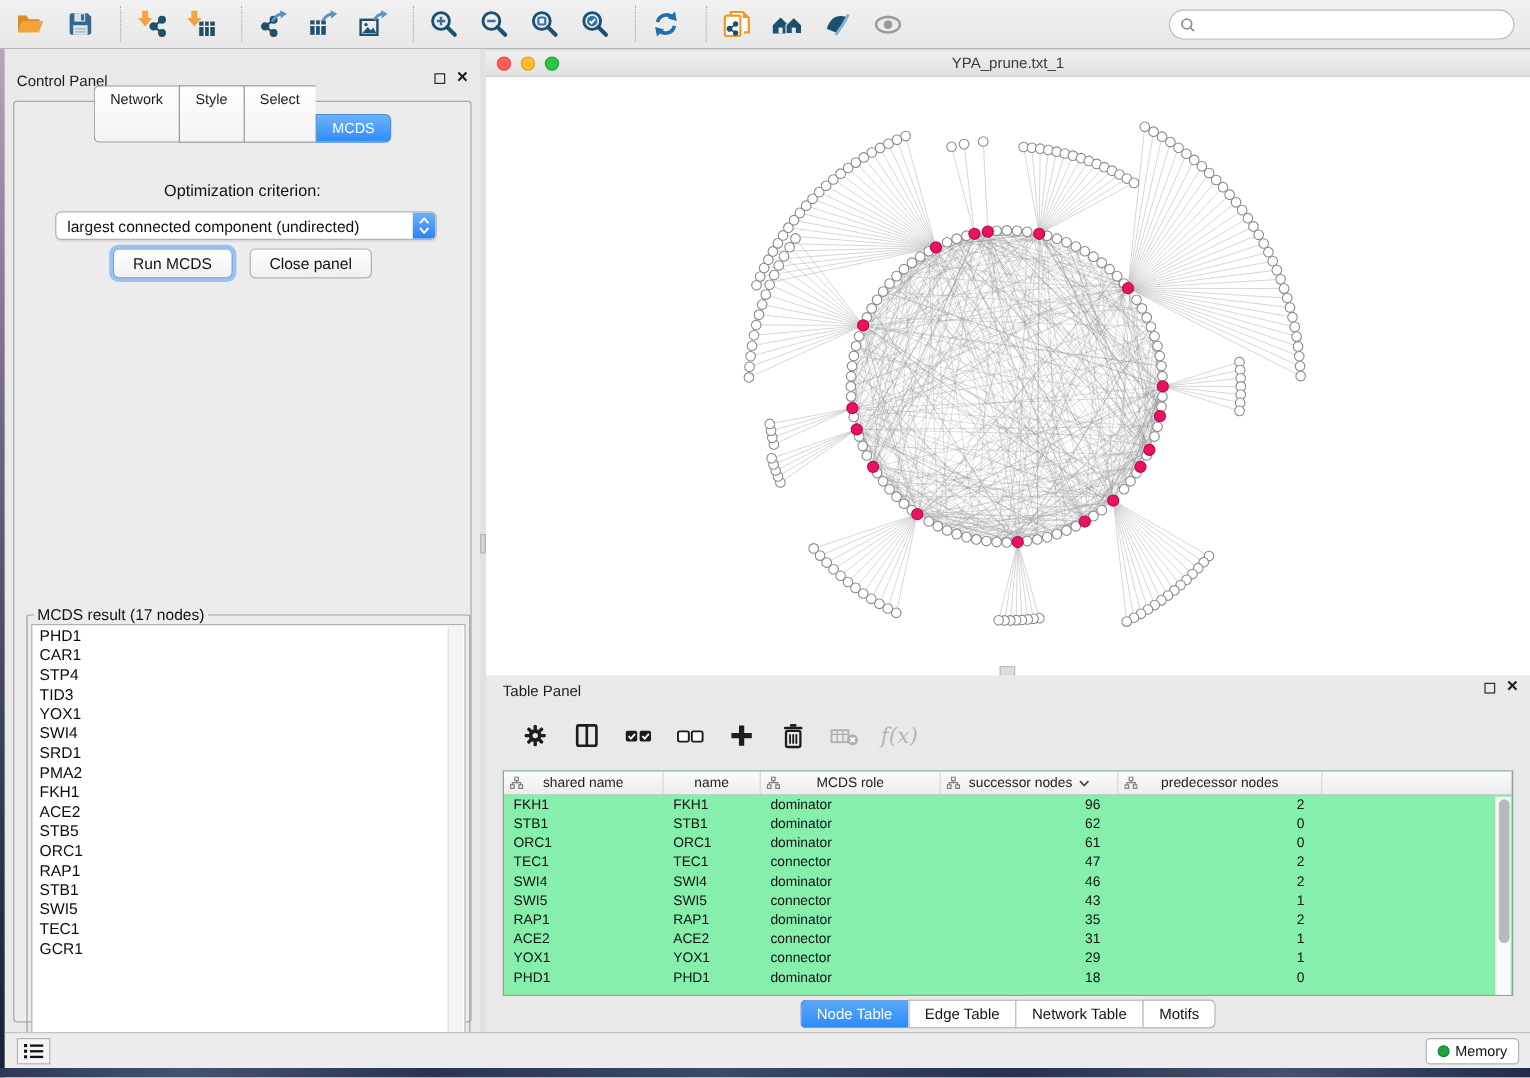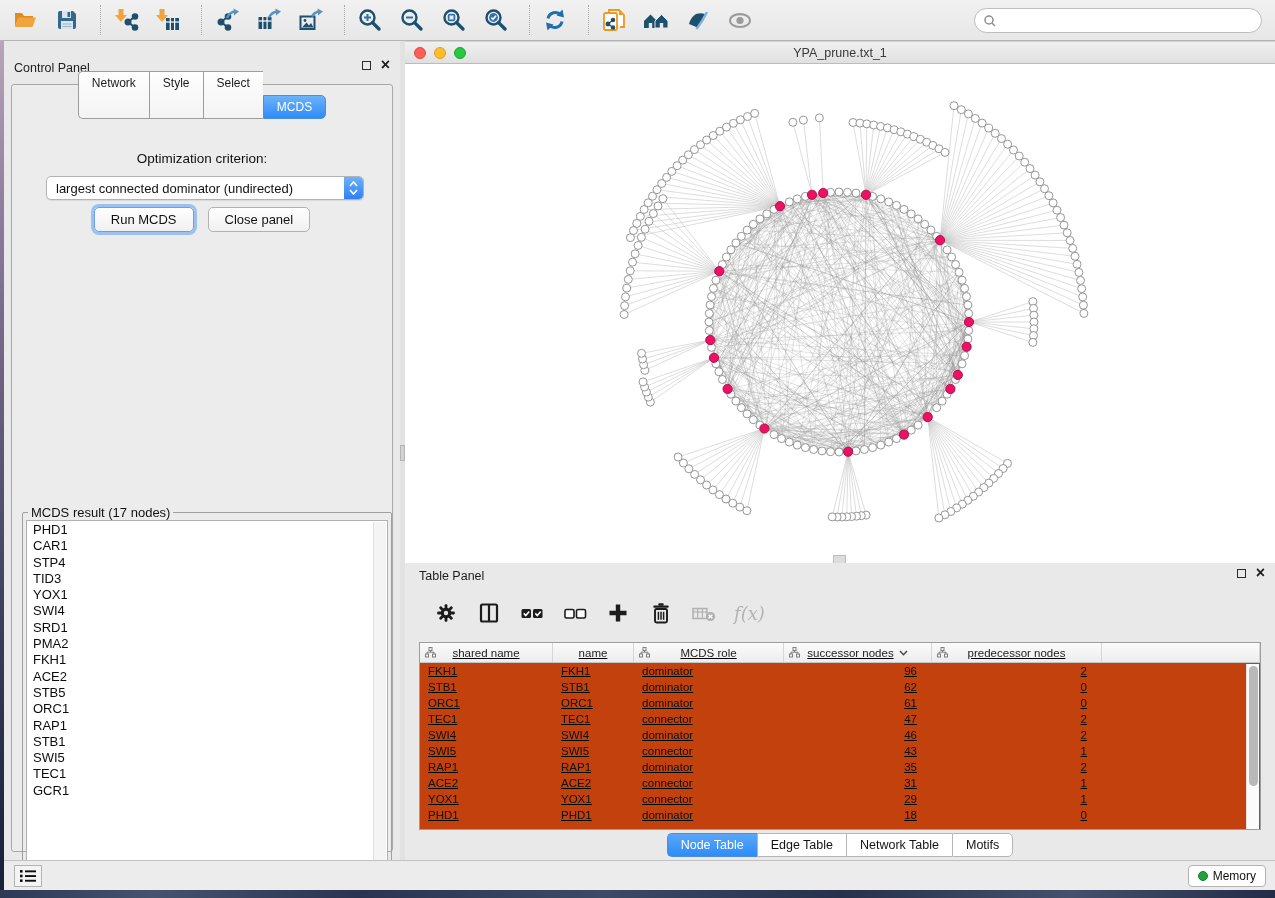--- a/index.html
+++ b/index.html
@@ -81,21 +81,21 @@
     background:#dcdcdc; border:1px solid #bdbdbd; border-bottom:none; }
 
   
   .table-panel { position:absolute; left:405px; top:563px; width:870px; height:297px; background:#e9e9e9; }
   .tp-titlerow { position:absolute; left:0; top:0; width:100%; height:24px; }
   .tp-title { position:absolute; left:14px; top:6px; font-size:12.5px; color:#1d1d1d; }
   .tp-toolbar { position:absolute; left:14px; top:28px; right:14px; height:44px; display:flex; align-items:center; gap:17px; padding-left:14px; }
   .tp-btn { width:26px; height:26px; display:flex; align-items:center; justify-content:center; }
   .fx { font-family:"DejaVu Serif", serif; font-style:italic; font-size:18px; color:#b3b3b3; }
 
-  .ntable { position:absolute; left:14px; top:79px; width:842px; height:188px; background:#c2410c; border:1px solid #9d9d9d;text-decoration:underline; }
+  .ntable { position:absolute; left:14px; top:79px; width:842px; height:188px; background:#86efac; border:1px solid #9d9d9d; }
   .thead { display:grid; grid-template-columns:133px 81px 150px 148px 170px 1fr; height:20px;
     background:linear-gradient(#fbfbfb,#ededed); border-bottom:1px solid #c6c6c6; }
   .hcell { display:flex; align-items:center; justify-content:center; gap:5px; font-size:11.5px; color:#222;
     border-right:1px solid #d6d6d6; position:relative; padding:0 4px; overflow:hidden; white-space:nowrap; }
   .hcell .tree { position:absolute; left:5px; top:4px; }
   .tbody { position:relative; }
   .trow { display:grid; grid-template-columns:133px 81px 150px 148px 170px 1fr; height:16px; }
   .tcell { font-size:11.5px; color:#111; line-height:16px; padding:0 8px; white-space:nowrap; overflow:hidden; }
   .tcell.num { text-align:right; padding-right:15px; }
   .vscroll { position:absolute; right:1px; top:21px; width:13px; height:165px; background:#fbfbfb; border-left:1px solid #e3e3e3; }
@@ -295,21 +295,21 @@
     </div>
     <div class="ctabs">
       <div class="ctab">Network</div>
       <div class="ctab">Style</div>
       <div class="ctab">Select</div>
       <div class="ctab last active">MCDS</div>
     </div>
     <div class="ctab-content">
       <div class="crit-label">Optimization criterion:</div>
       <div class="mac-select">
-        <span class="sel-text">largest connected dominator (undirected)</span>
+        <span class="sel-text">largest connected component (undirected)</span>
         <span class="spin">
           <svg width="9" height="6" viewBox="0 0 9 6">
               <path d="M1 5 L4.5 1 L8 5" stroke="#fff" stroke-width="1.6" fill="none"></path>
             </svg>
           <svg width="9" height="6" viewBox="0 0 9 6">
               <path d="M1 1 L4.5 5 L8 1" stroke="#fff" stroke-width="1.6" fill="none"></path>
             </svg>
         </span>
       </div>
       <div class="btn-row">

